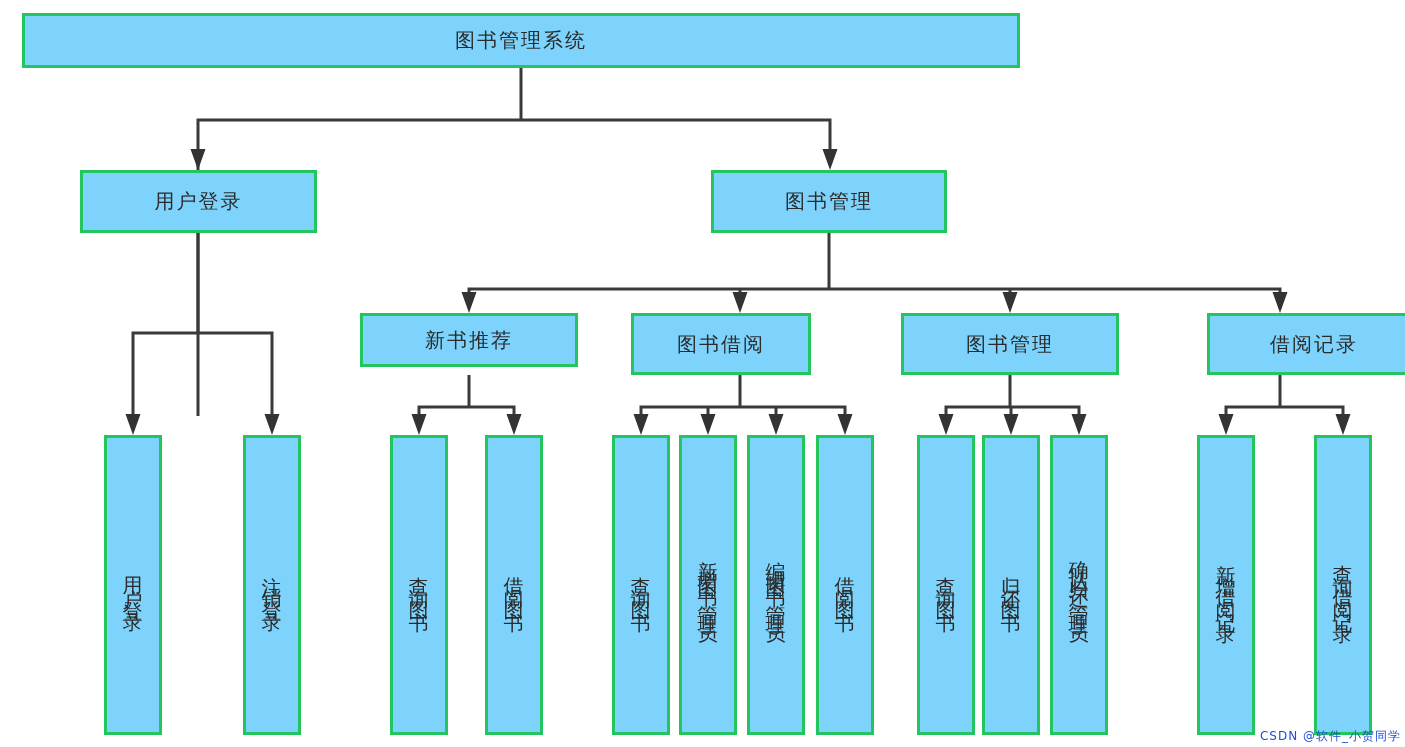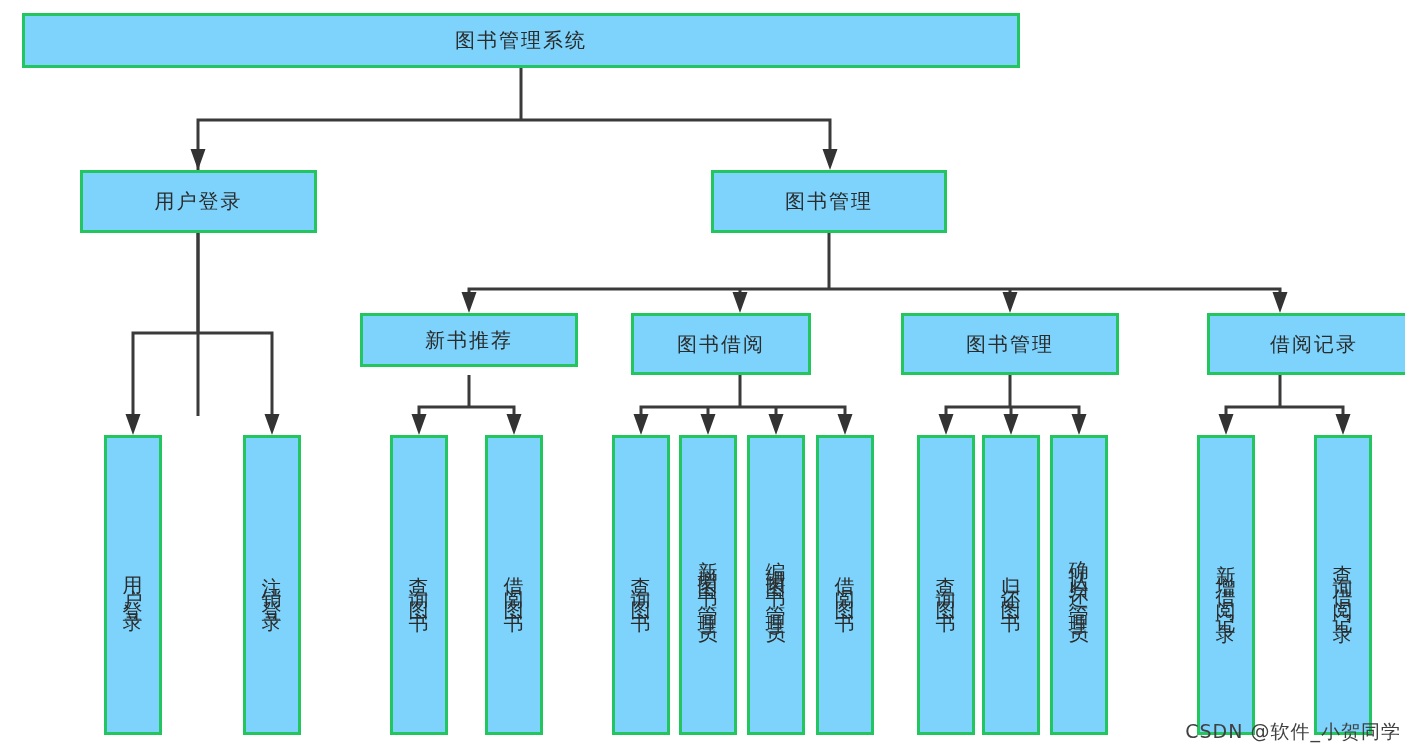--- a/index.html
+++ b/index.html
@@ -50,22 +50,22 @@
     text-orientation: mixed;
     font-size: 20px;
     letter-spacing: 12px;
     line-height: 1;
     color: #2b2b2b;
   }
   .watermark {
     position: absolute;
     right: 4px;
     bottom: 2px;
-    font-size: 19px;
-    color: #404040;
+    font-size: 12px;
+    color: #1d4ed8;
     letter-spacing: 1px;
     white-space: nowrap;
     margin-top: 43px;
   }
 </style>
 </head>
 <body>
 
 <div id="canvas">
 

